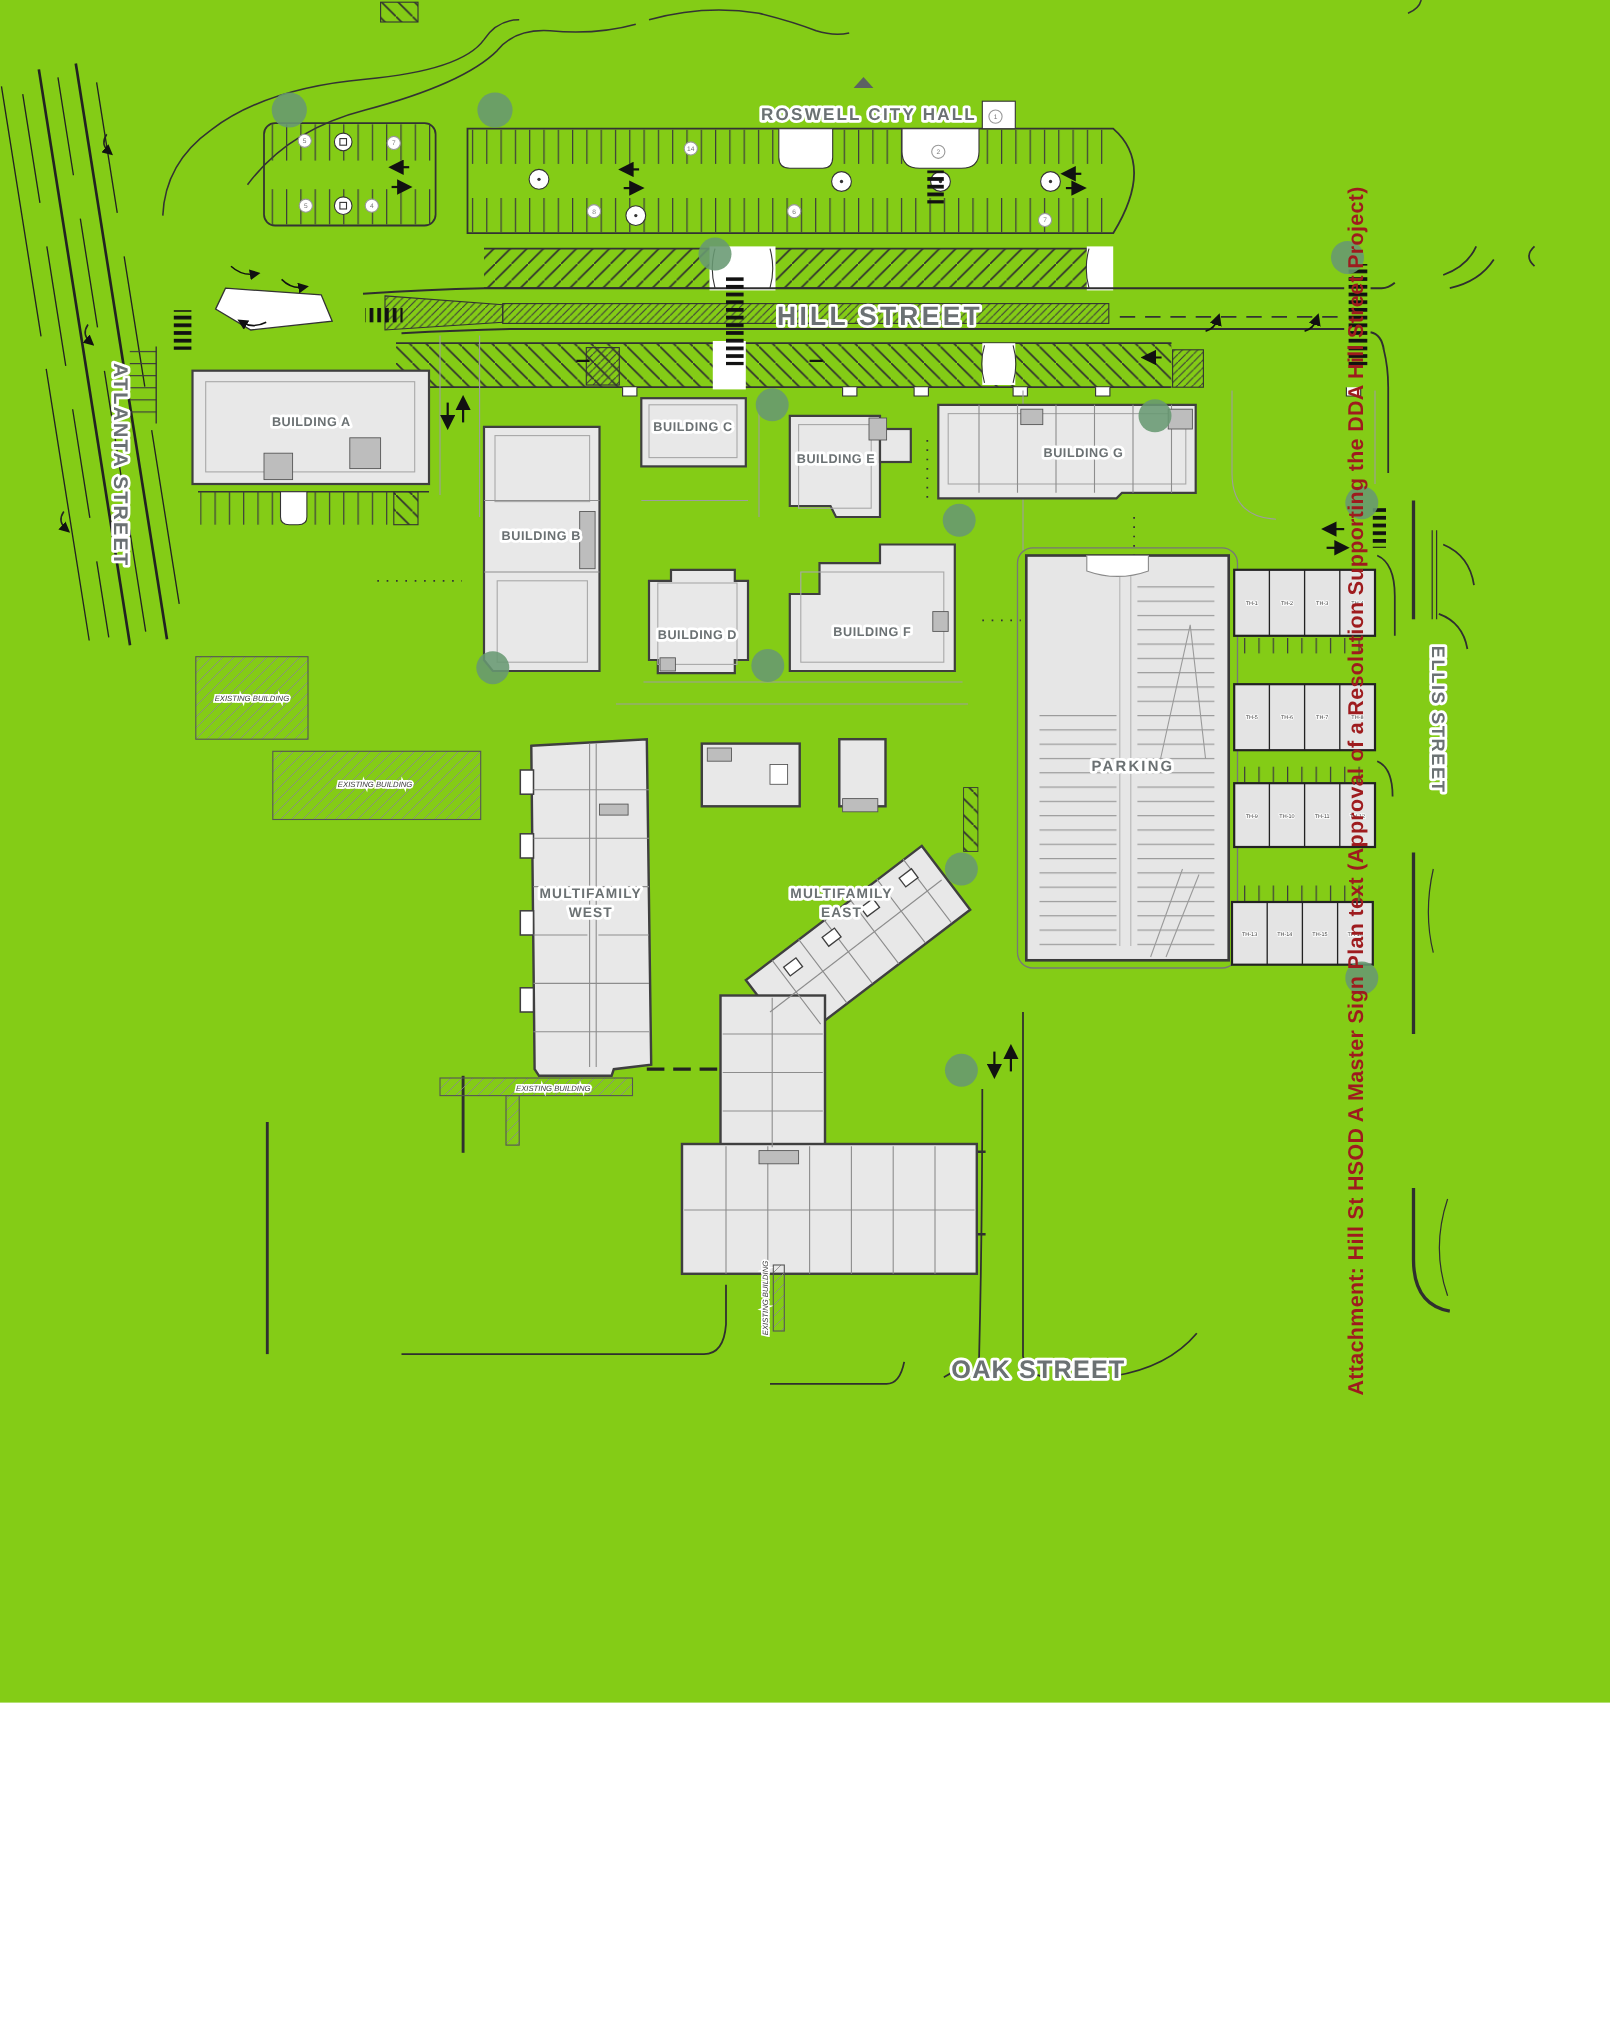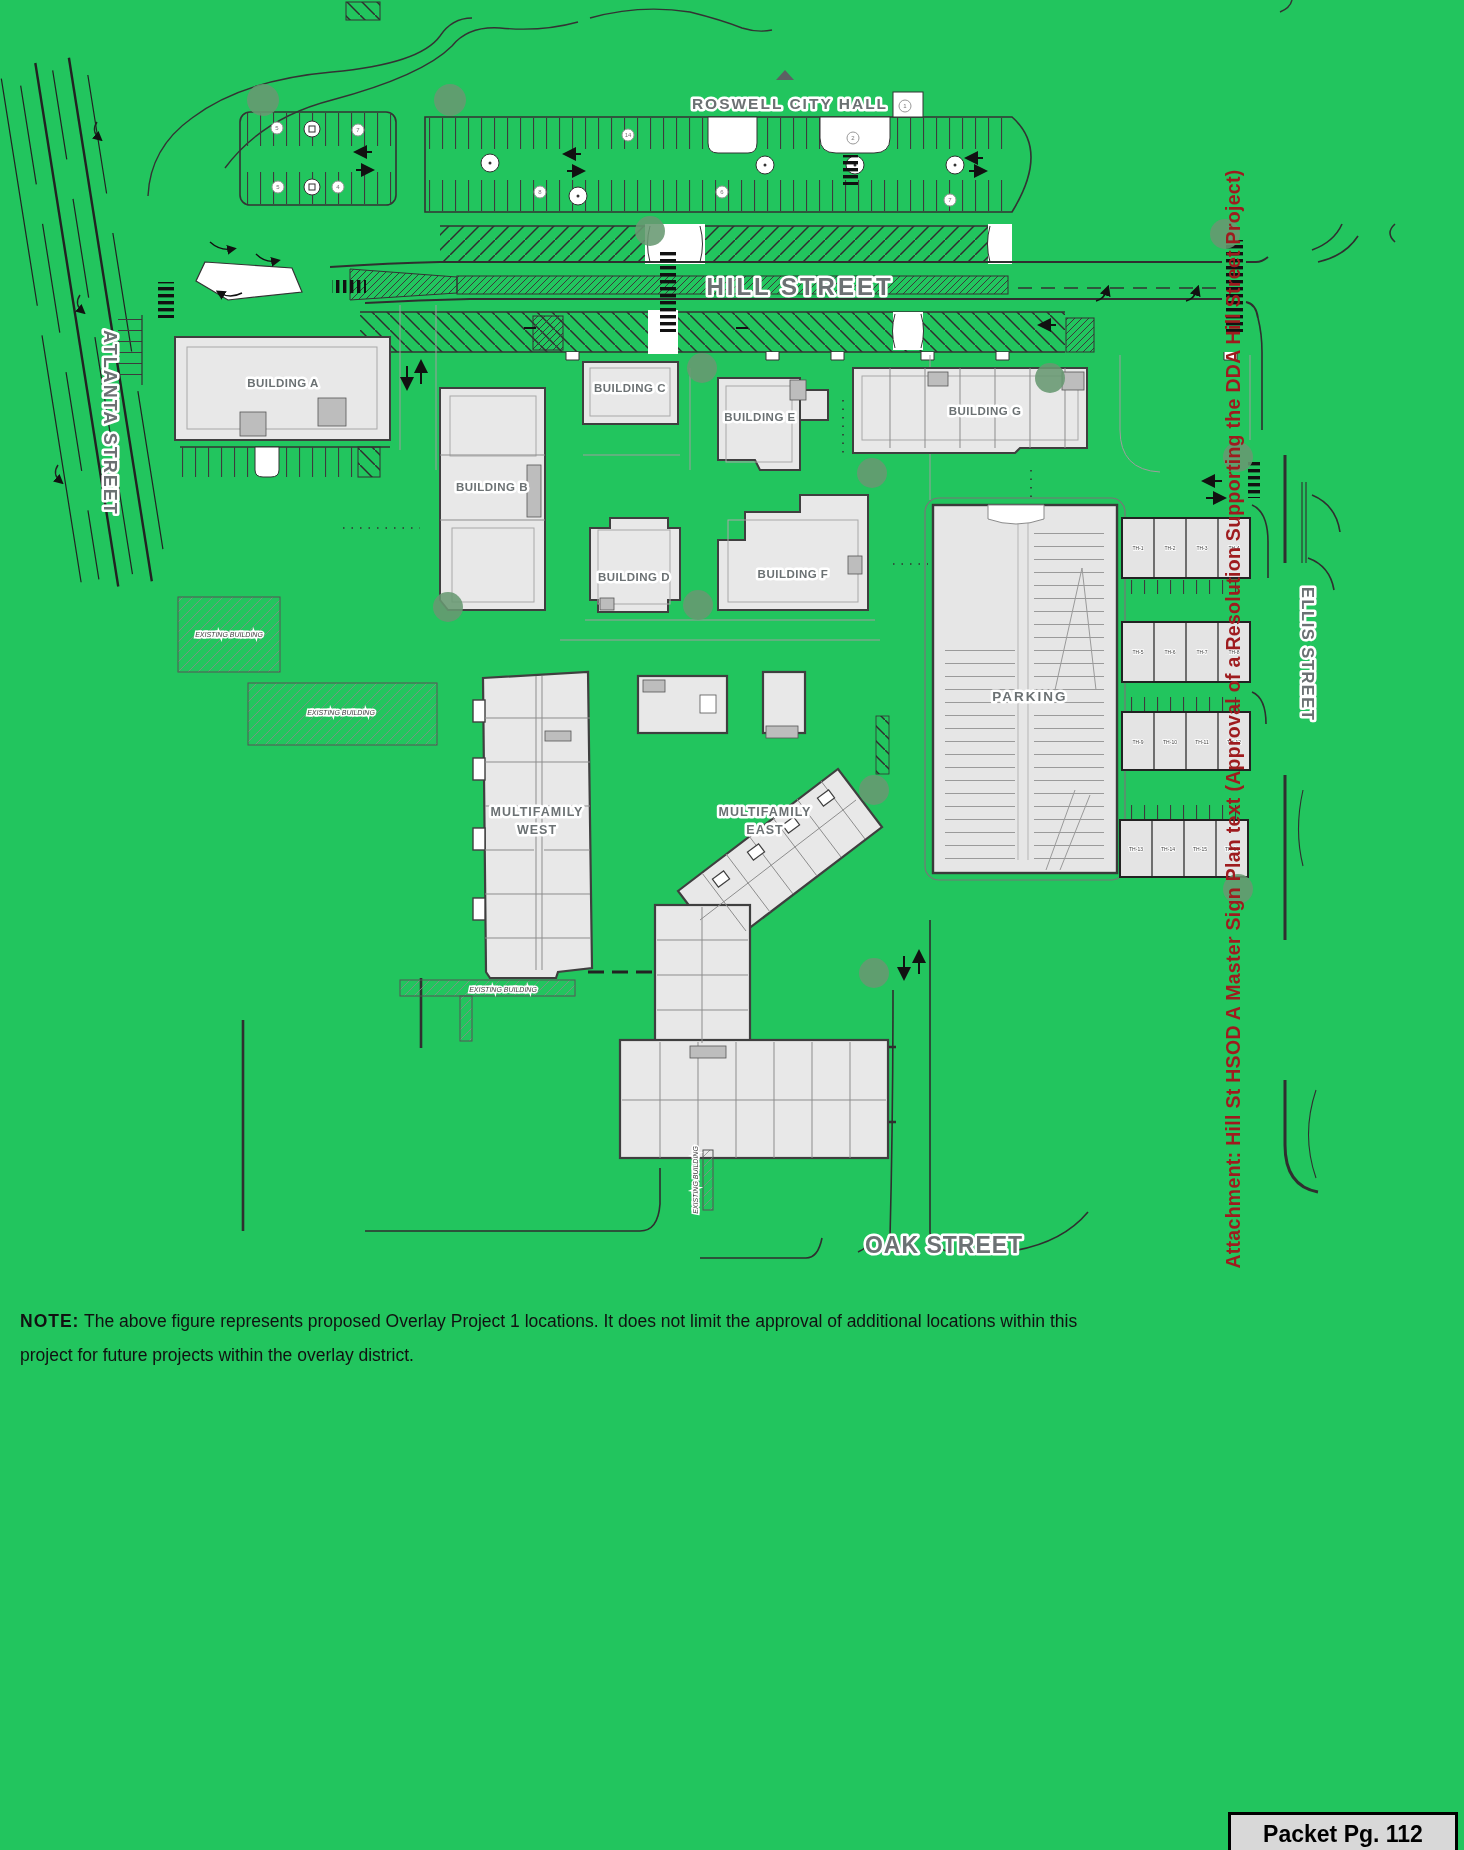--- a/index.html
+++ b/index.html
@@ -1,16 +1,16 @@
 <!DOCTYPE html>
 <html><head>
 <meta charset="utf-8">
 <style>
   html,body{margin:0;padding:0;background:#fff;}
-  .page{position:relative;width:1464px;height:1850px;background:#22c55e;overflow:hidden;
+  .page{position:relative;width:1464px;height:1548px;background:#84cc16;overflow:hidden;
         font-family:"Liberation Sans", sans-serif;}
   svg text{font-family:"Liberation Sans", sans-serif;}
   .plan-label{fill:#6b7173;font-weight:bold;paint-order:stroke;stroke:#ffffff;stroke-width:5px;stroke-linejoin:round;}
   .bldg-label{font-size:11.5px;letter-spacing:.5px;}
   .street-big{font-size:24px;letter-spacing:3px;}
   .eb-label{fill:#3a3a3a;font-style:italic;font-size:7px;paint-order:stroke;stroke:#fff;stroke-width:3px;}
   .th-label{fill:#444;font-size:5px;paint-order:stroke;stroke:#fff;stroke-width:1.5px;}
   .stall-num{fill:#777;font-size:6px;}
   .note{position:absolute;left:20px;top:1286px;width:1150px;font-size:17.5px;line-height:1.95;color:#111;}
   .note b{letter-spacing:1px;}
@@ -428,23 +428,18 @@
   <text class="plan-label" style="font-size:12.5px;letter-spacing:1px;" x="765" y="834" text-anchor="middle">EAST</text>
 
   <text class="plan-label" style="font-size:13.5px;letter-spacing:2px;" x="1030" y="701" text-anchor="middle">PARKING</text>
 
   <text class="eb-label" x="229" y="637" text-anchor="middle">EXISTING BUILDING</text>
   <text class="eb-label" x="341" y="715" text-anchor="middle">EXISTING BUILDING</text>
   <text class="eb-label" x="503" y="992" text-anchor="middle">EXISTING BUILDING</text>
   <text class="eb-label" transform="rotate(-90 698 1180)" x="698" y="1180" text-anchor="middle">EXISTING BUILDING</text>
 </svg>
 
-<p class="note">
-  <b>NOTE:</b>
-  <span>The above figure represents proposed Overlay Project 1 locations. It does not limit the approval of additional locations within this</span><br>
-  <span>project for future projects within the overlay district.</span>
-</p>
 
 <div class="sidebar" style="color: rgb(158, 27, 30);">Attachment: Hill St HSOD A Master Sign Plan text  (Approval of a Resolution Supporting the DDA Hill Street Project)</div>
 
 <div class="packet-badge">Packet Pg. 112</div>
 
 </div>
 
 </body></html>

